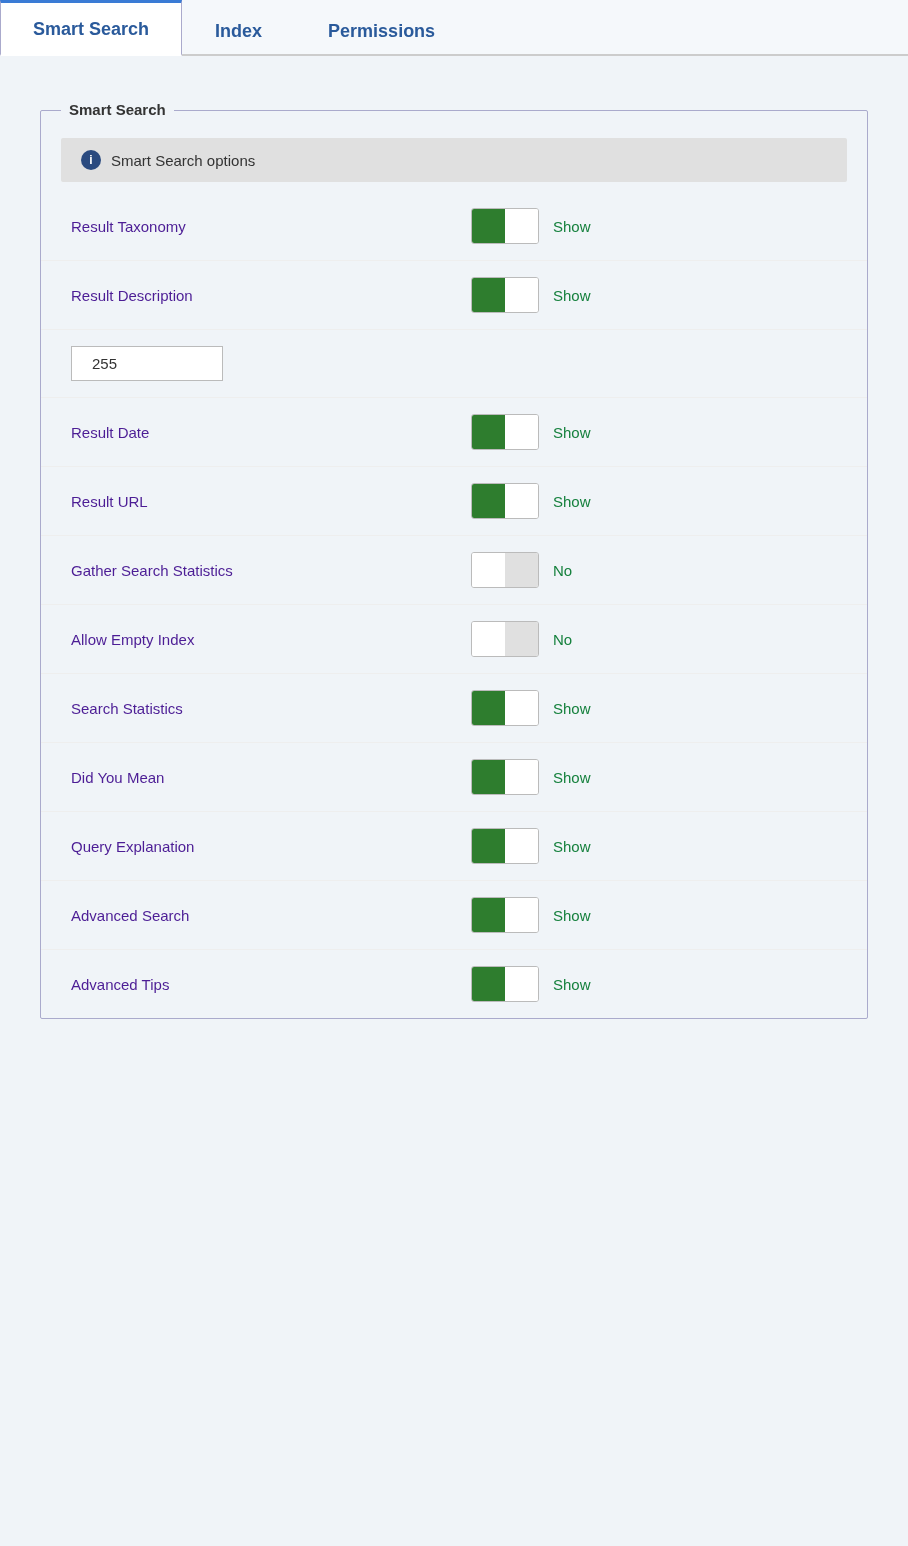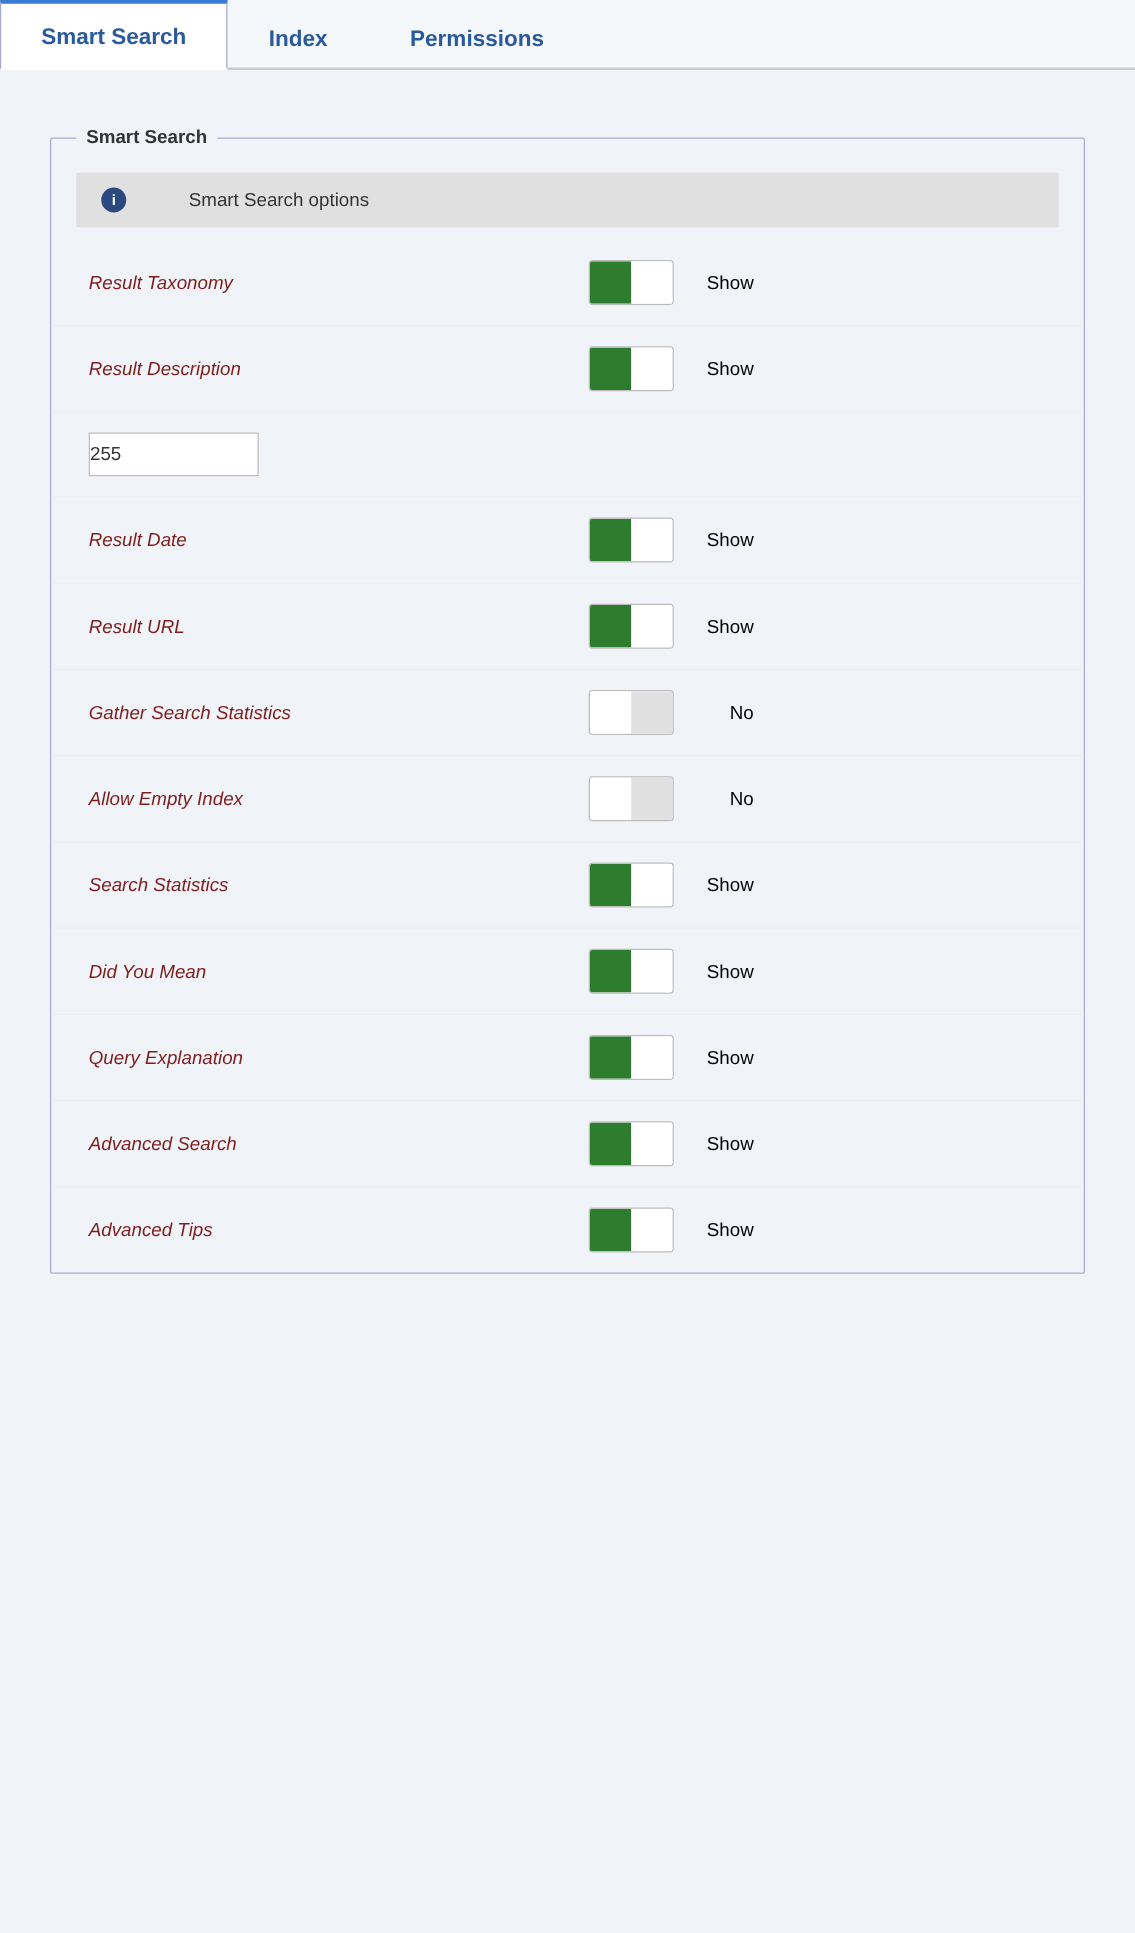--- a/index.html
+++ b/index.html
@@ -70,40 +70,38 @@
       color: #fff;
       font-size: 12px;
       font-weight: bold;
       margin-right: 10px;
       flex-shrink: 0;
     }
 
     .info-bar-text {
       font-size: 15px;
       color: #333;
-      margin-left: 40px;
     }
 
     .field-row {
       display: flex;
       align-items: center;
       padding: 16px 30px 16px 30px;
       border-bottom: 1px solid #eee;
       min-height: 64px;
     }
 
     .field-row:last-child {
       border-bottom: none;
     }
 
     .field-label {
       flex: 0 0 400px;
       font-size: 15px;
-      color: #7f1d1d;
-      font-style: italic;
+      color: #4c1d95;
     }
 
     .field-control {
       display: flex;
       align-items: center;
       gap: 14px;
     }
 
     
     .toggle {
@@ -140,30 +138,29 @@
       width: 34px;
       height: 100%;
       background: #fff;
       display: flex;
       align-items: center;
       justify-content: center;
     }
 
     .toggle-label {
       font-size: 15px;
-      color: #000000;
+      color: #15803d;
       min-width: 50px;
-      text-align: right;
     }
 
     .text-input {
       border: 1px solid #bbb;
-      padding: 8px 0;
-      font-size: 15px;
-      width: 136px;
+      padding: 8px 20px;
+      font-size: 15px;
+      width: 152px;
       color: #333;
     }
 
     .outer-section {
       margin: 24px 20px 0 20px;
     }
 
     .titled-border {
       border: 1px solid #aac;
       border-radius: 2px;

